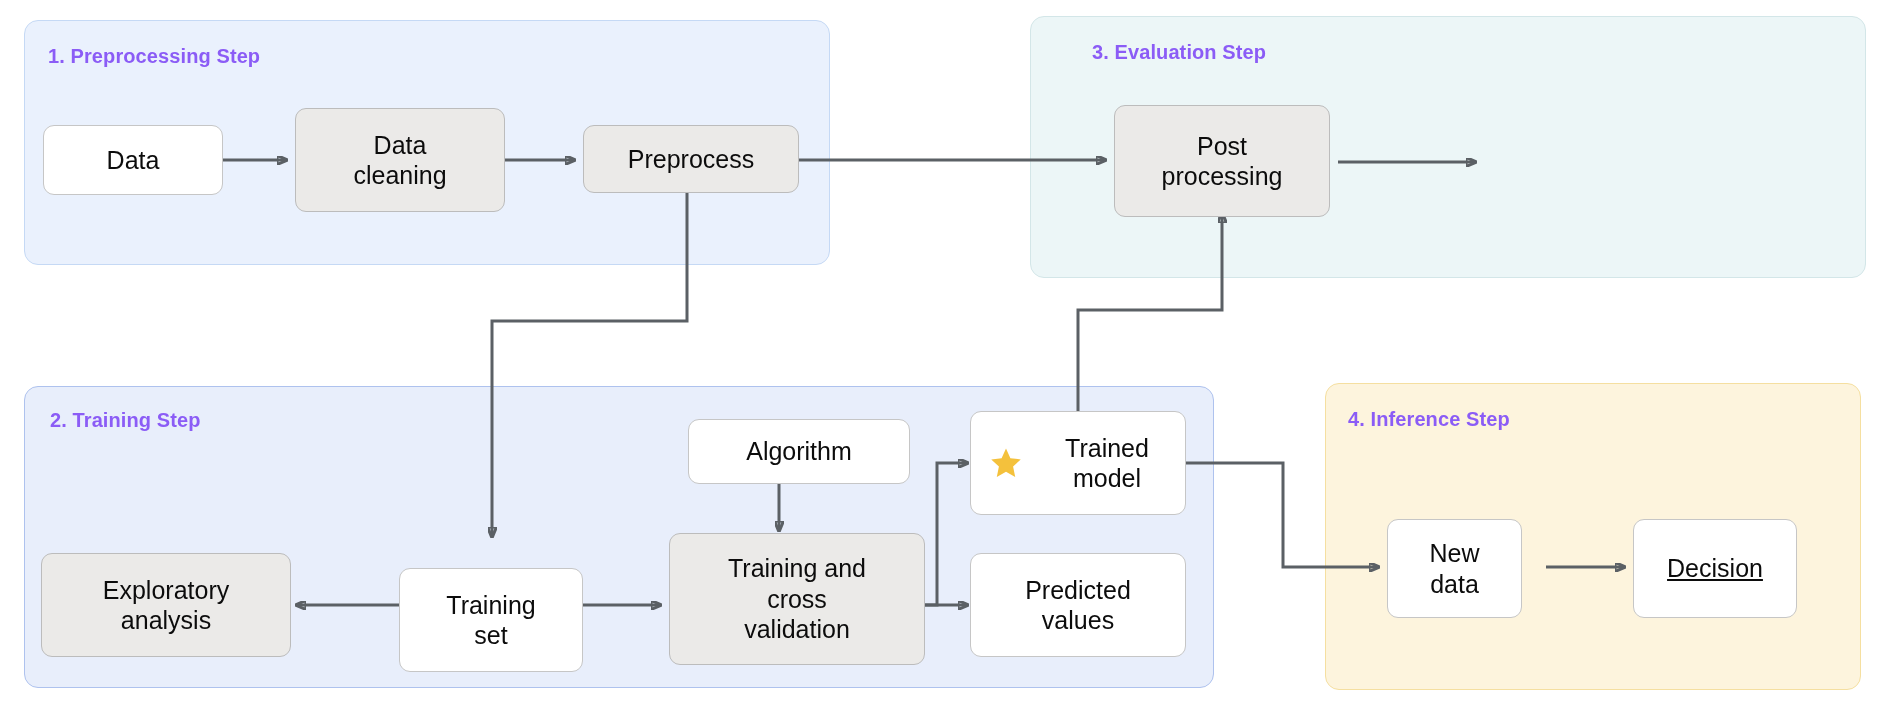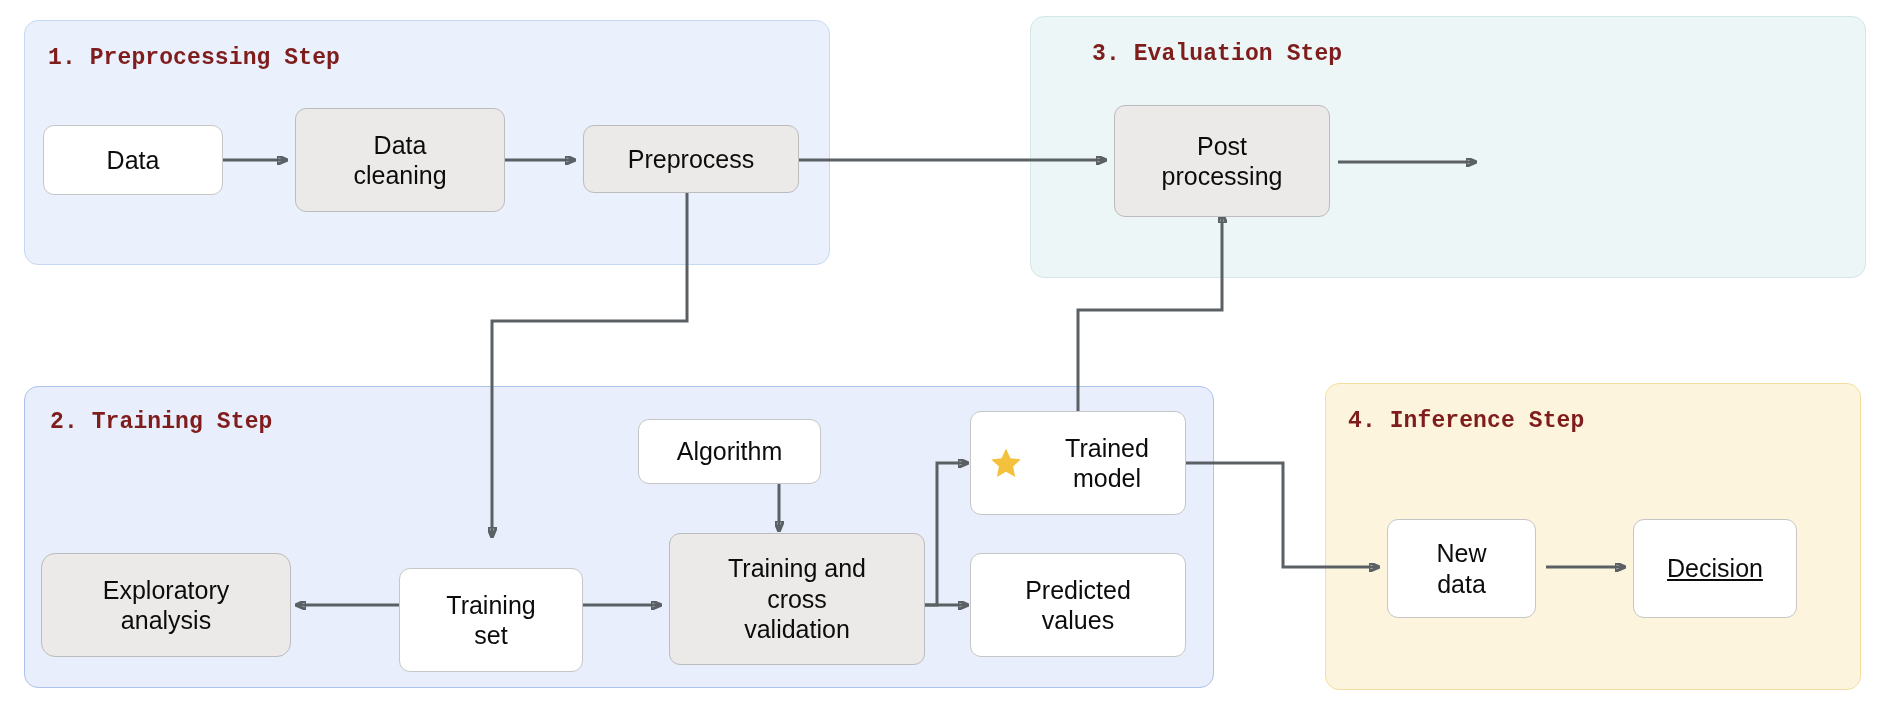--- a/index.html
+++ b/index.html
@@ -16,26 +16,25 @@
   }
 
   
   .group{
     position:absolute;
     border-radius:14px;
     box-sizing:border-box;
   }
   .group-title{
     position:absolute;
-    font-size:23px;
+    font-size:20px;
     font-weight:bold;
-    color:#7f1d1d;
+    color:#8b5cf6;
     letter-spacing:.1px;
     white-space:nowrap;
-    font-family:Liberation Mono, monospace;
   }
   .g-pre   { background:#eaf1fd; border:1px solid #c5d9f5; }
   .g-train { background:#e8eefb; border:1px solid #aec2ee; }
   .g-eval  { background:#ecf6f7; border:1px solid #d3e6e8; }
   .g-inf   { background:#fdf4dd; border:1px solid #f5dfa0; }
 
   
   .node{
     position:absolute;
     box-sizing:border-box;
@@ -136,31 +135,31 @@
 
   <div class="node n-gray" style="left:295px; top:108px; width:210px; height:104px;">
     <span class="label">Data
 cleaning</span>
   </div>
 
   <div class="node n-gray" style="left:583px; top:125px; width:216px; height:68px;">
     <span class="label">Preprocess</span>
   </div>
 
-  <div class="node n-gray" style="left:41px; top:553px; width:250px; height:104px;border-radius:14px;">
+  <div class="node n-gray" style="left:41px; top:553px; width:250px; height:104px;">
     <span class="label">Exploratory
 analysis</span>
   </div>
 
   <div class="node n-white" style="left:399px; top:568px; width:184px; height:104px;">
     <span class="label">Training
 set</span>
   </div>
 
-  <div class="node n-white" style="left:638px; top:419px; width:183px; height:65px;">
+  <div class="node n-white" style="left:688px; top:419px; width:222px; height:65px;">
     <span class="label">Algorithm</span>
   </div>
 
   <div class="node n-gray" style="left:669px; top:533px; width:256px; height:132px;">
     <span class="label">Training and
 cross
 validation</span>
   </div>
 
   <div class="node n-white with-icon" style="left:970px; top:411px; width:216px; height:104px;">
@@ -177,21 +176,21 @@
     <span class="label">Predicted
 values</span>
   </div>
 
   <div class="node n-gray" style="left:1114px; top:105px; width:216px; height:112px;">
     <span class="label">Post
 processing</span>
   </div>
 
 
-  <div class="node n-white" style="left:1387px; top:519px; width:149px; height:99px;">
+  <div class="node n-white" style="left:1387px; top:519px; width:135px; height:99px;">
     <span class="label">New
 data</span>
   </div>
 
   <div class="node n-white" style="left:1633px; top:519px; width:164px; height:99px;text-decoration:underline;">
     <span class="label">Decision</span>
   </div>
 
 </div>
 

